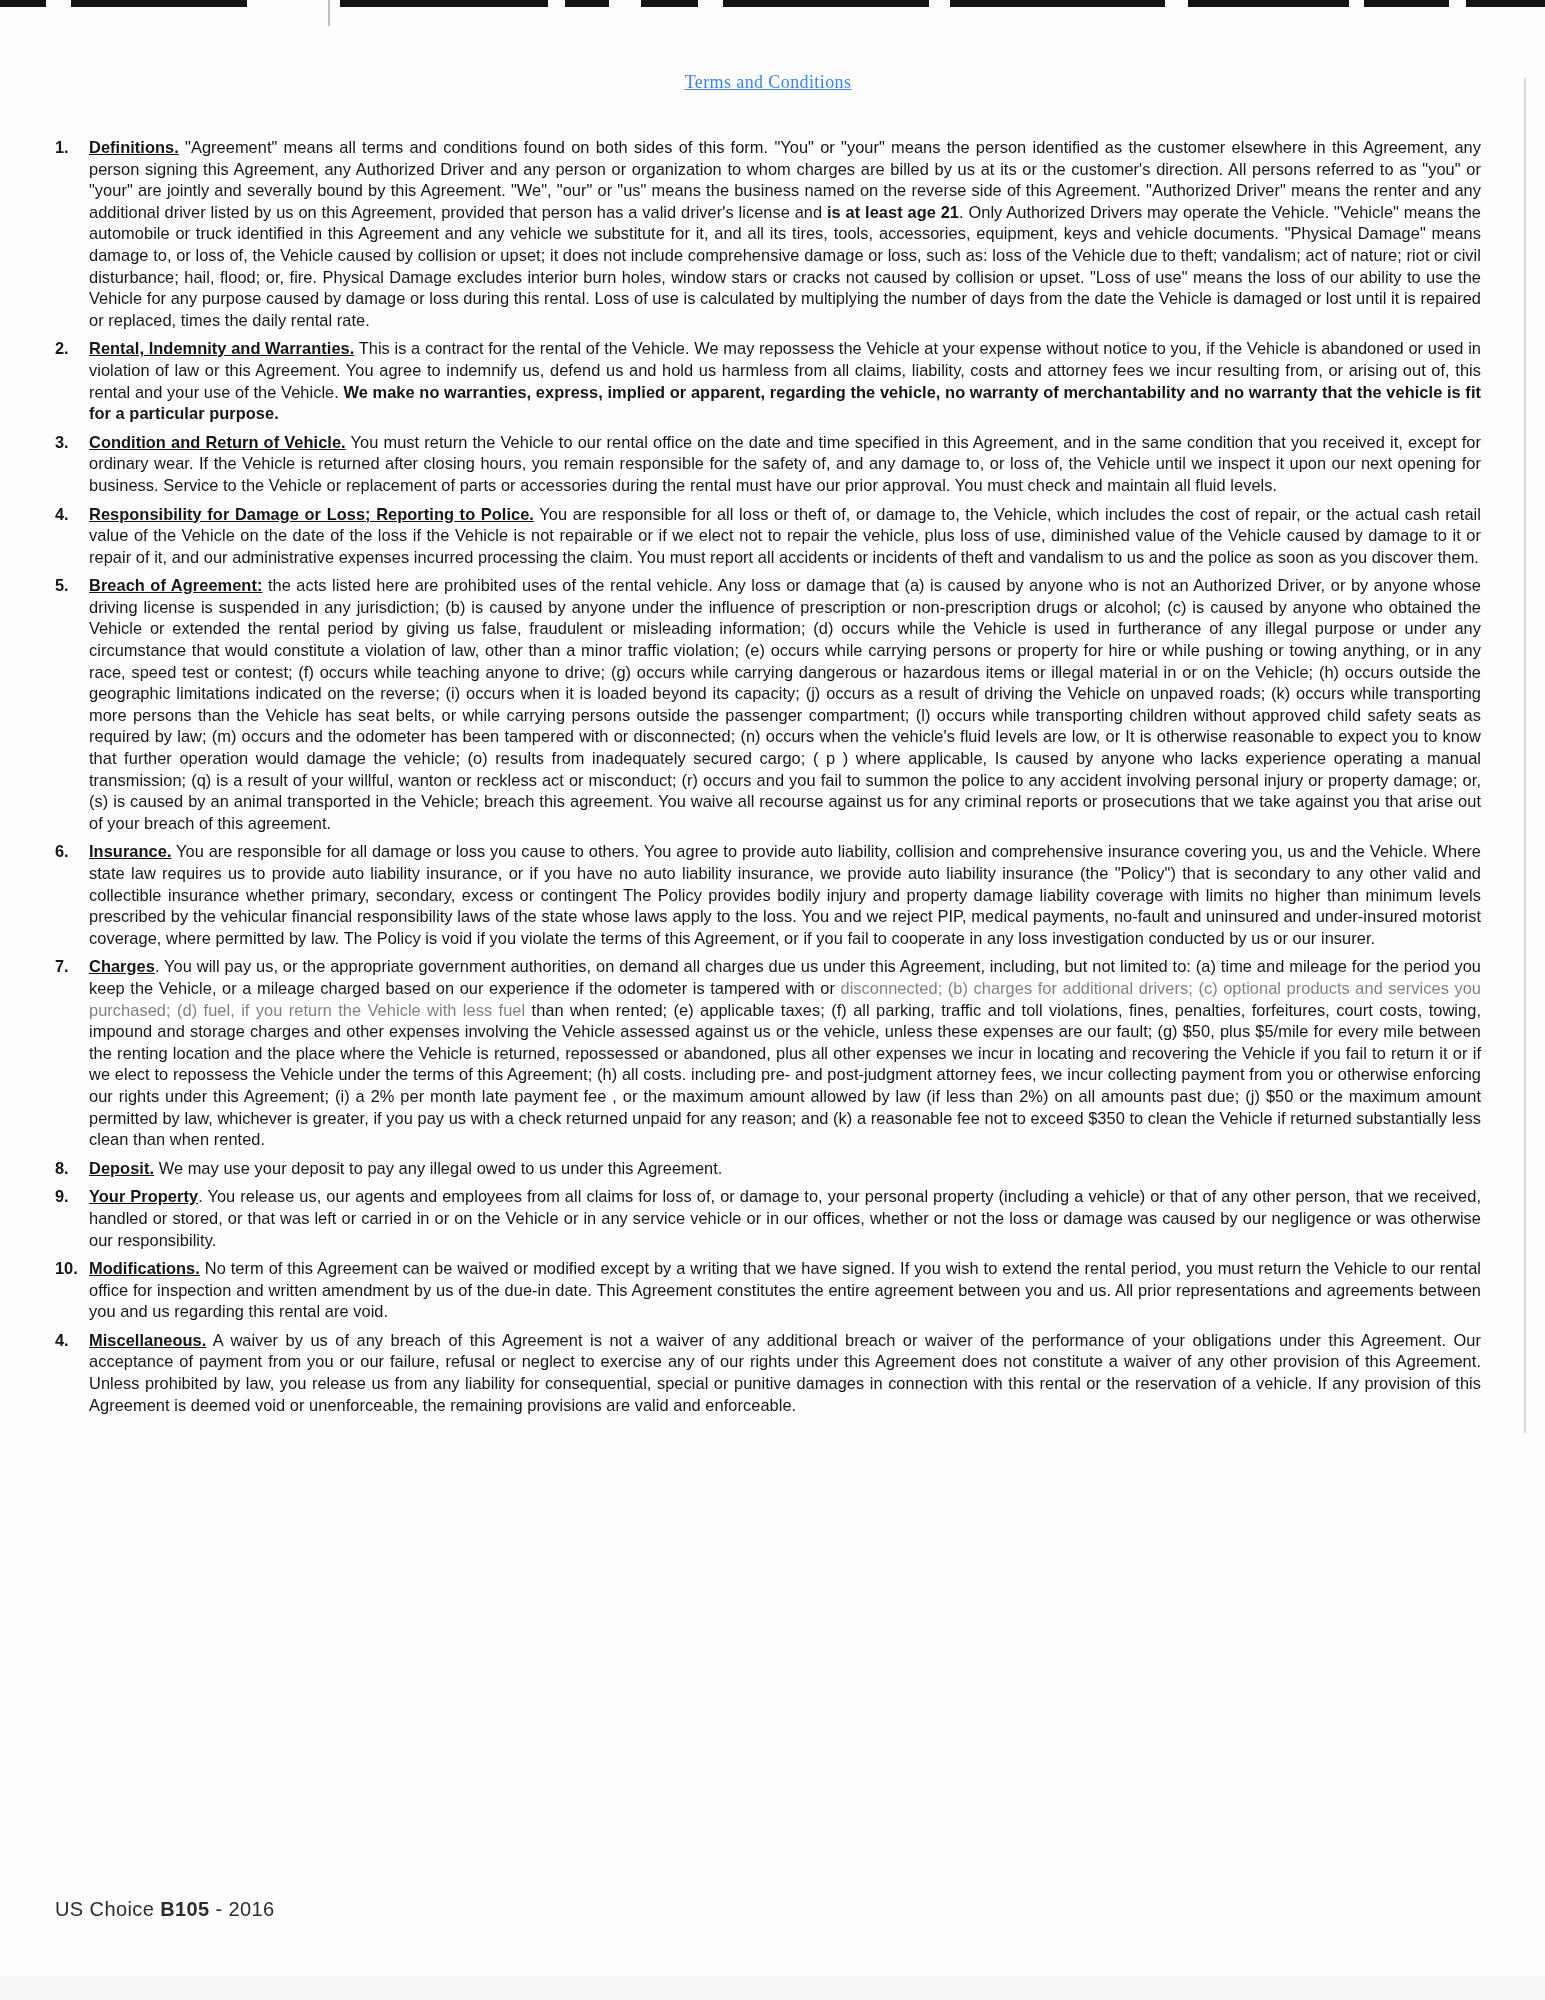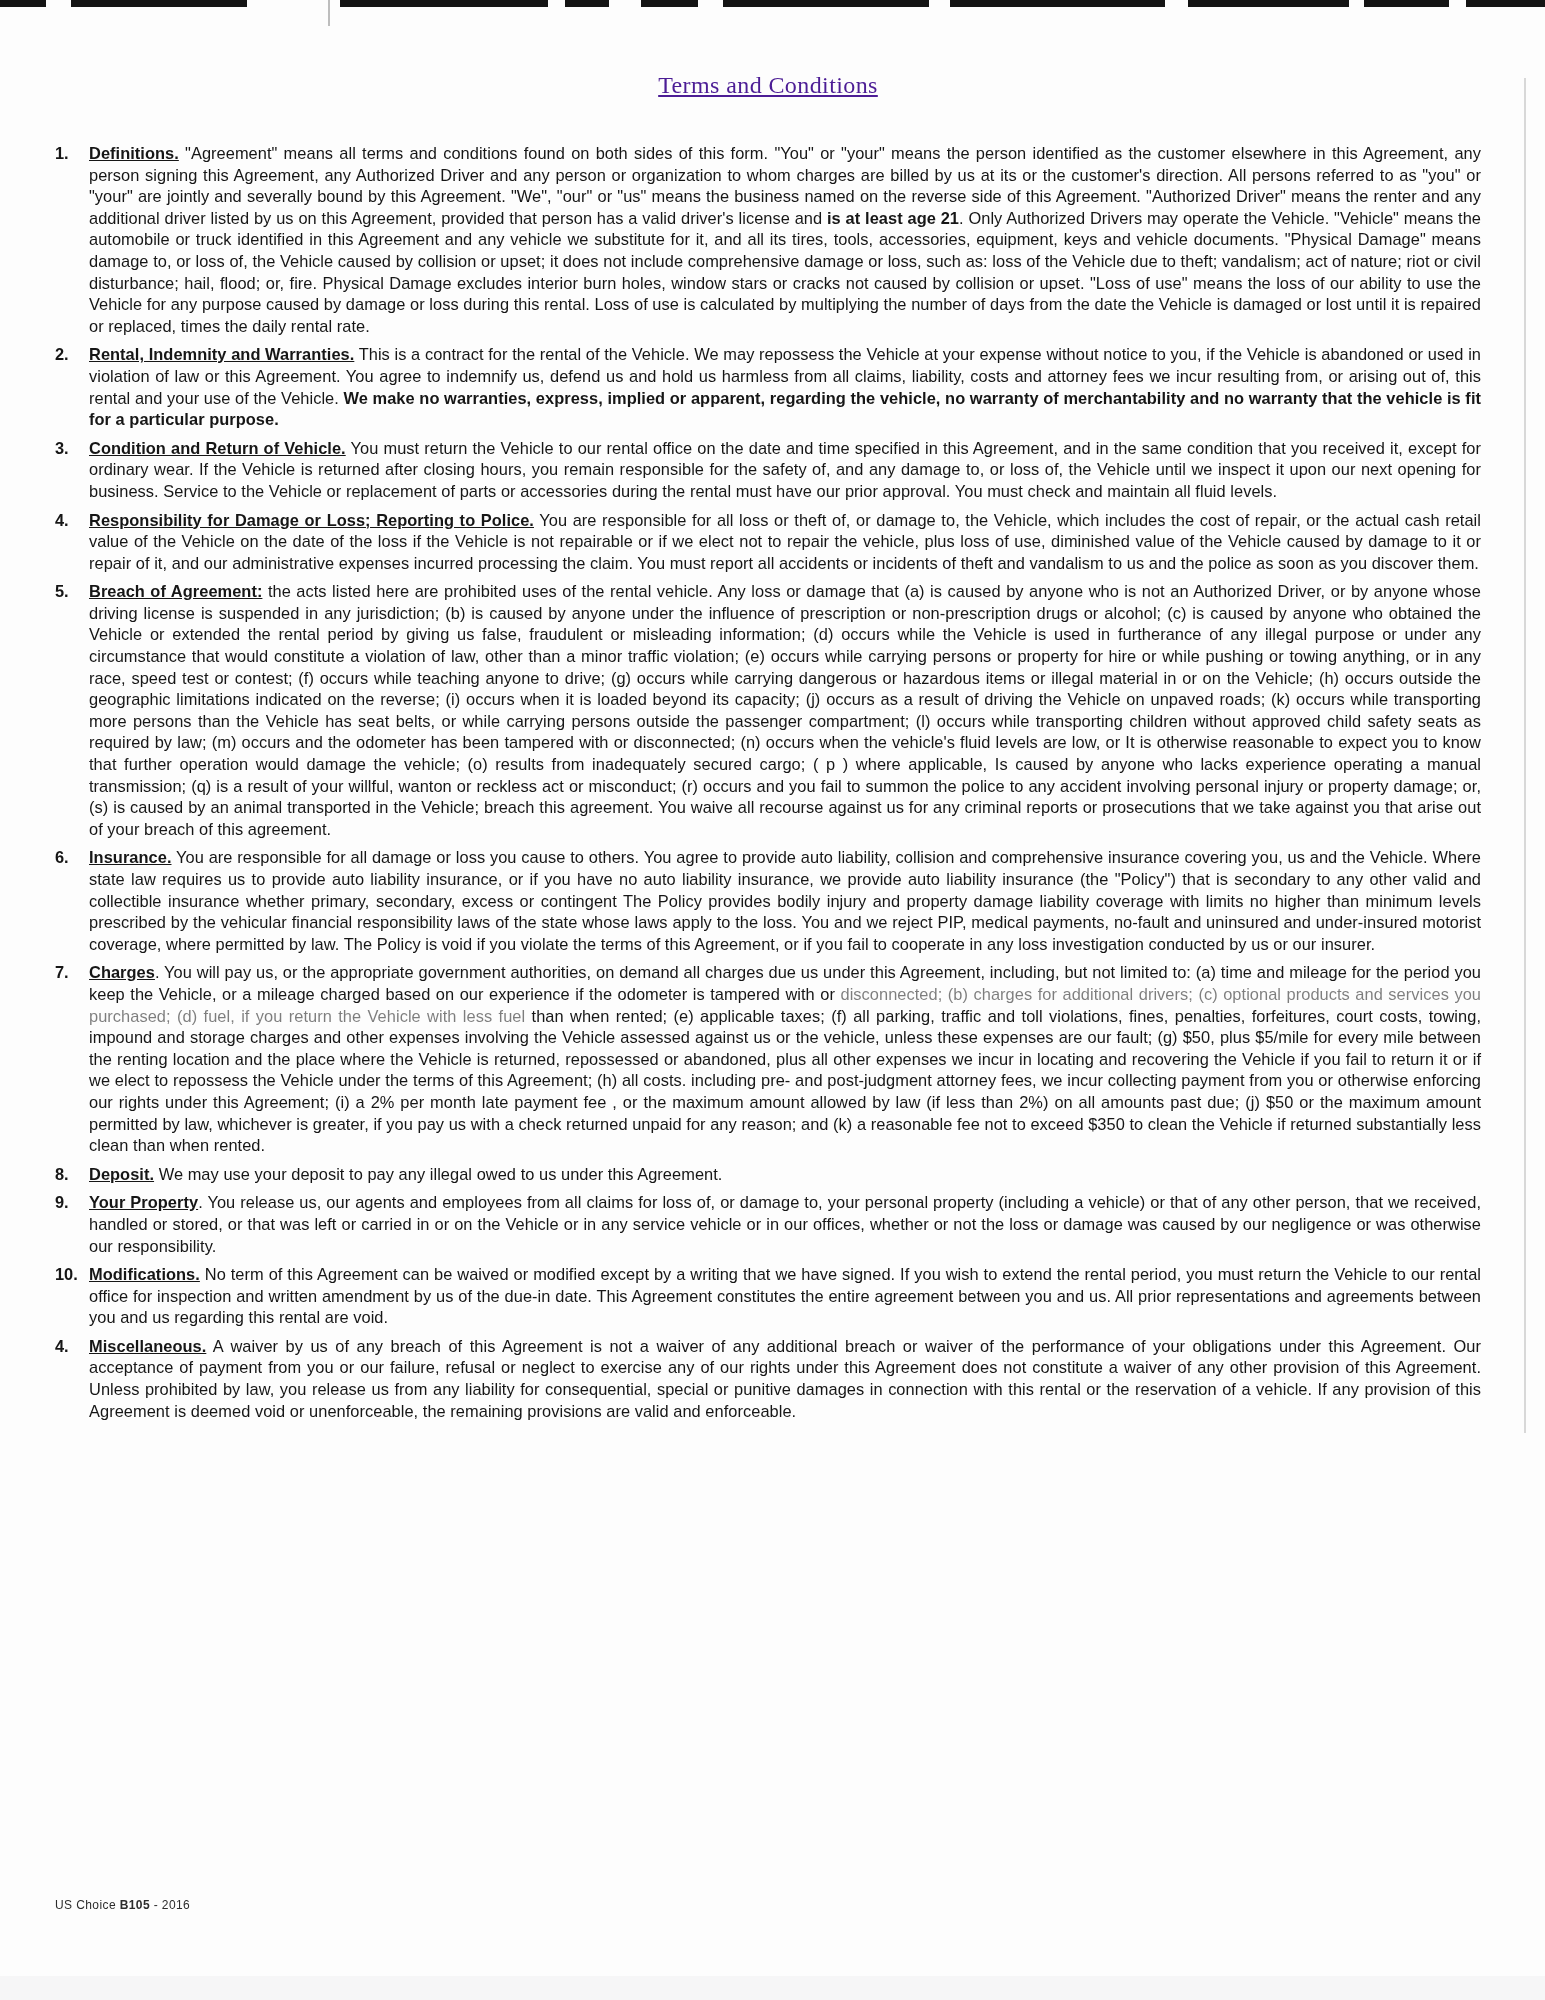--- a/index.html
+++ b/index.html
@@ -38,46 +38,46 @@
   }
   .scan-bottom {
     position: absolute; left: 0; bottom: 0; width: 100%; height: 24px;
     background: #f6f6f7;
   }
 
   .content { position: absolute; left: 55px; top: 72px; width: 1426px; }
 
   .doc-title {
     font-family: "Liberation Serif", "DejaVu Serif", serif;
-    font-size: 24px; font-weight: 400;
+    font-size: 18px; font-weight: 400;
     letter-spacing: 0.4px;
     text-align: center;
     text-decoration: underline;
     margin: 0 0 44px 0;
-    color: #4c1d95;
+    color: #3b82f6;
   }
 
   .section { display: flex; margin-bottom: 7px; }
   .num {
     flex: none; width: 34px;
     font-size: 16.4px; line-height: 21.6px; font-weight: 700;
   }
   .body {
     flex: 1 1 auto;
     font-size: 16.4px; line-height: 21.6px;
     text-align: justify;
     letter-spacing: 0.05px;
   }
   .heading { font-weight: 700; text-decoration: underline; }
   .seg-bold { font-weight: 700; }
   .seg-faded { opacity: 0.55; filter: blur(0.35px); }
 
   .footer {
     position: absolute; left: 55px; top: 1898px;
-    font-size: 12px; color: #2c2c2c; letter-spacing: 0.4px; text-align: center;
+    font-size: 20px; color: #2c2c2c; letter-spacing: 0.4px; text-align: center;
   }
   .footer .code { font-weight: 700; }
 </style>
 </head>
 <body>
 
 <div class="page">
   <div class="scan-top"></div>
   <div class="scan-tick"></div>
   <div class="scan-edge"></div>

